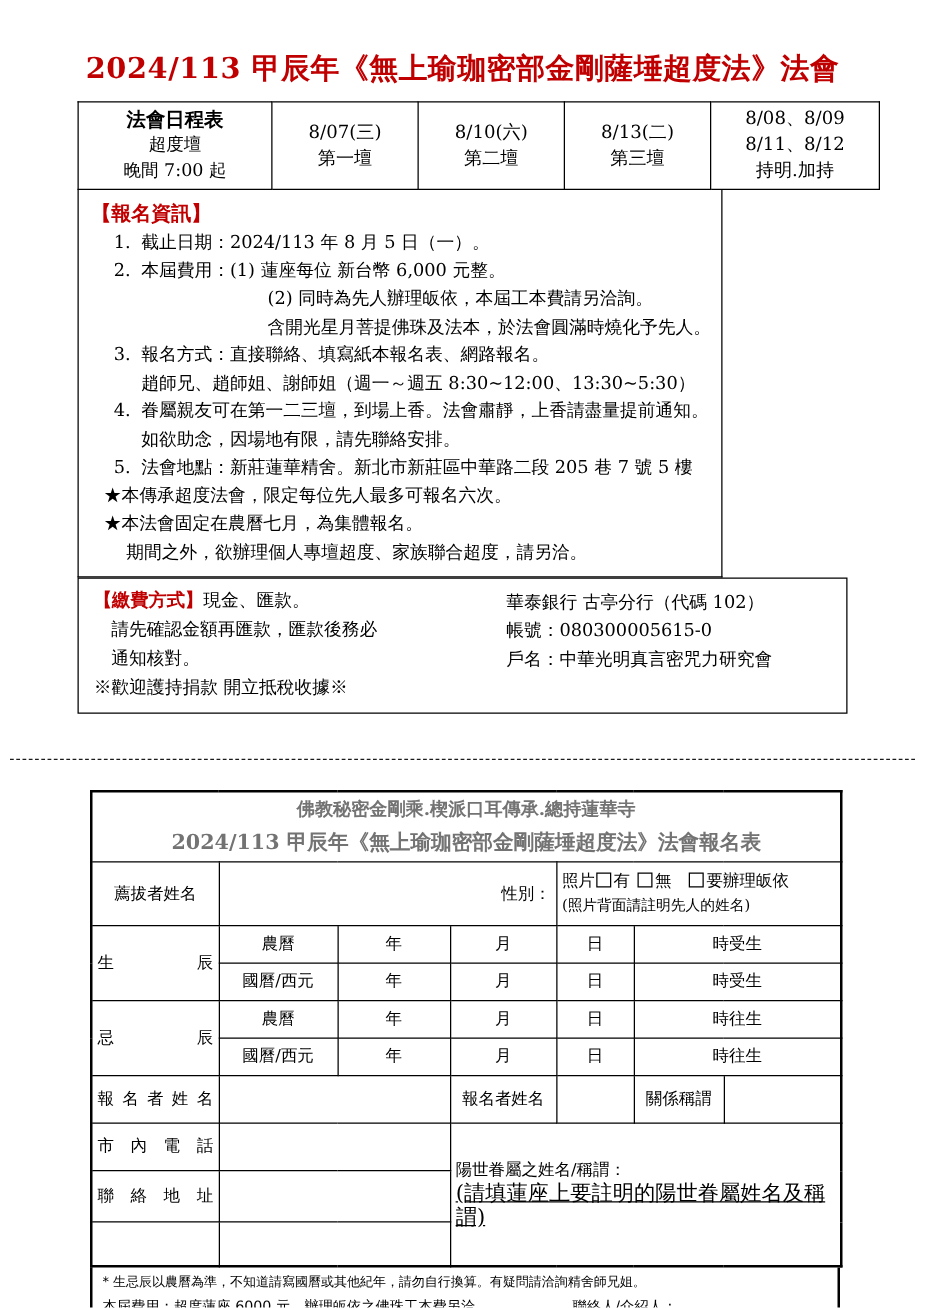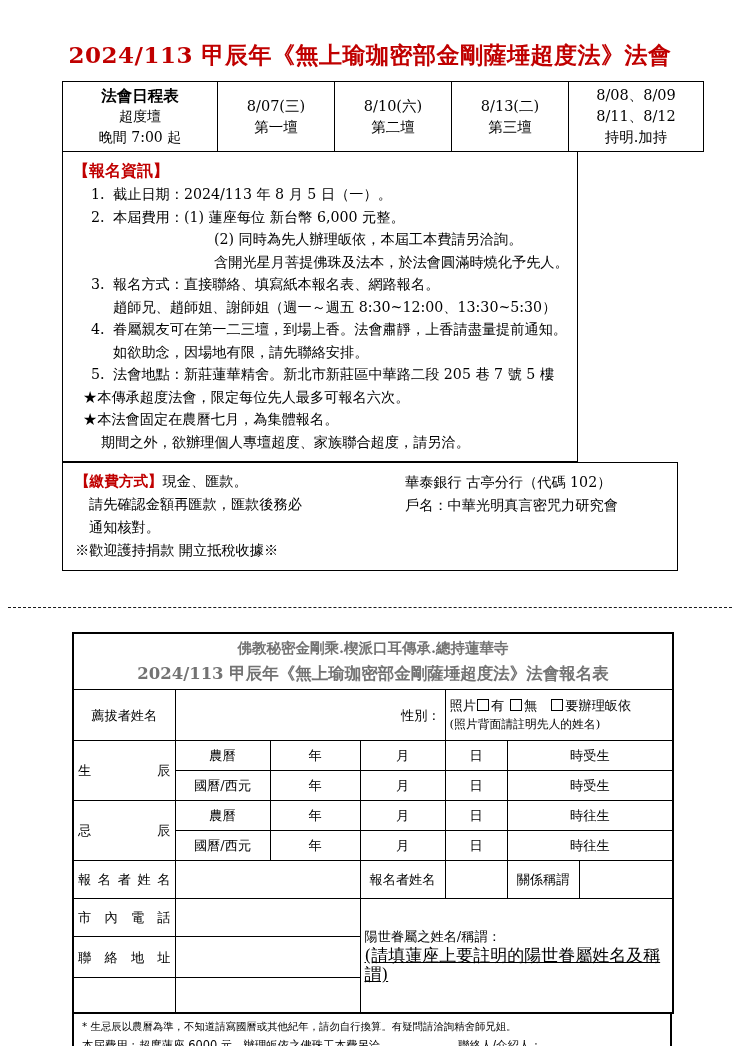--- a/index.html
+++ b/index.html
@@ -286,20 +286,21 @@
 
     <div class="paybox">
       <div class="pay-left">
         <div class="pay-line"><span class="pay-label section-label" style="font-size:14.6px;">【繳費方式】</span><span>現金、匯款。</span></div>
         <div class="pay-line ind">請先確認金額再匯款，匯款後務必</div>
         <div class="pay-line ind">通知核對。</div>
         <div class="pay-line">※歡迎護持捐款 開立抵稅收據※</div>
       </div>
       <div class="pay-right">
         <div class="pay-line">華泰銀行 古亭分行（代碼 102）</div>
+        <div class="pay-line">帳號：080300005615-0</div>
         <div class="pay-line">戶名：中華光明真言密咒力研究會</div>
       </div>
     </div>
   </div>
 
   <div class="cutline"></div>
 
   <div class="form-wrap">
     <table class="form">
       <colgroup>

